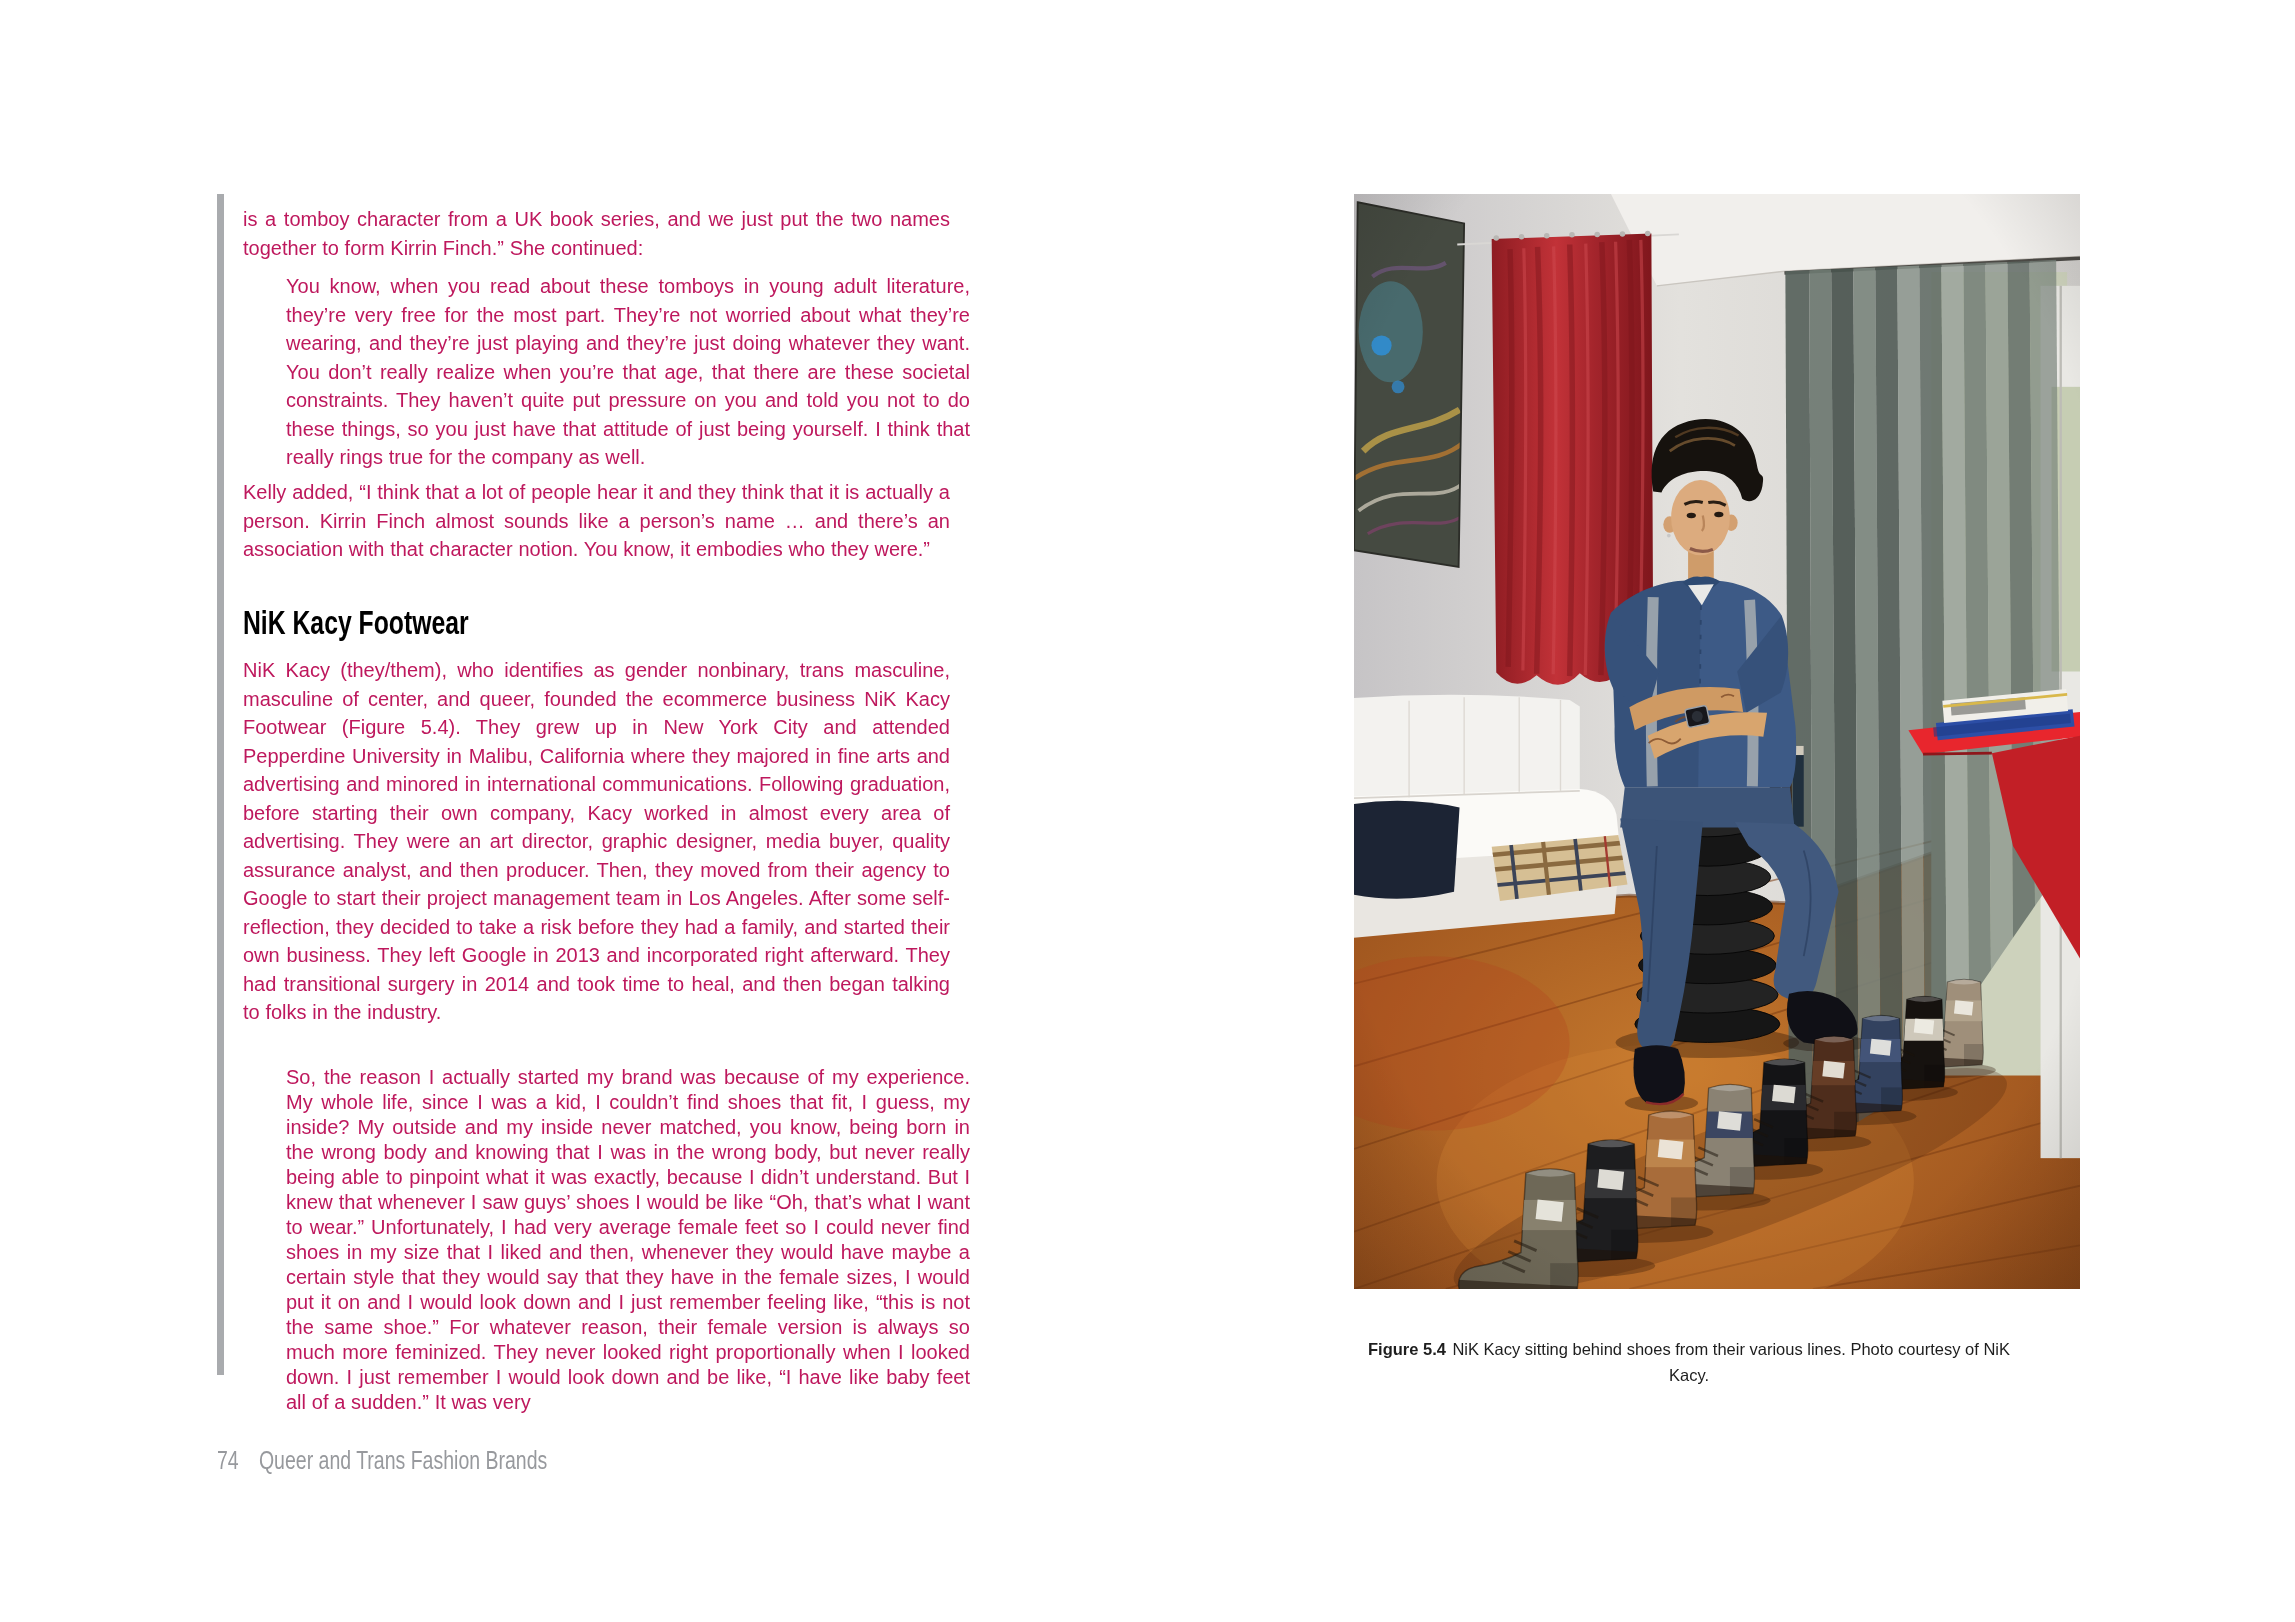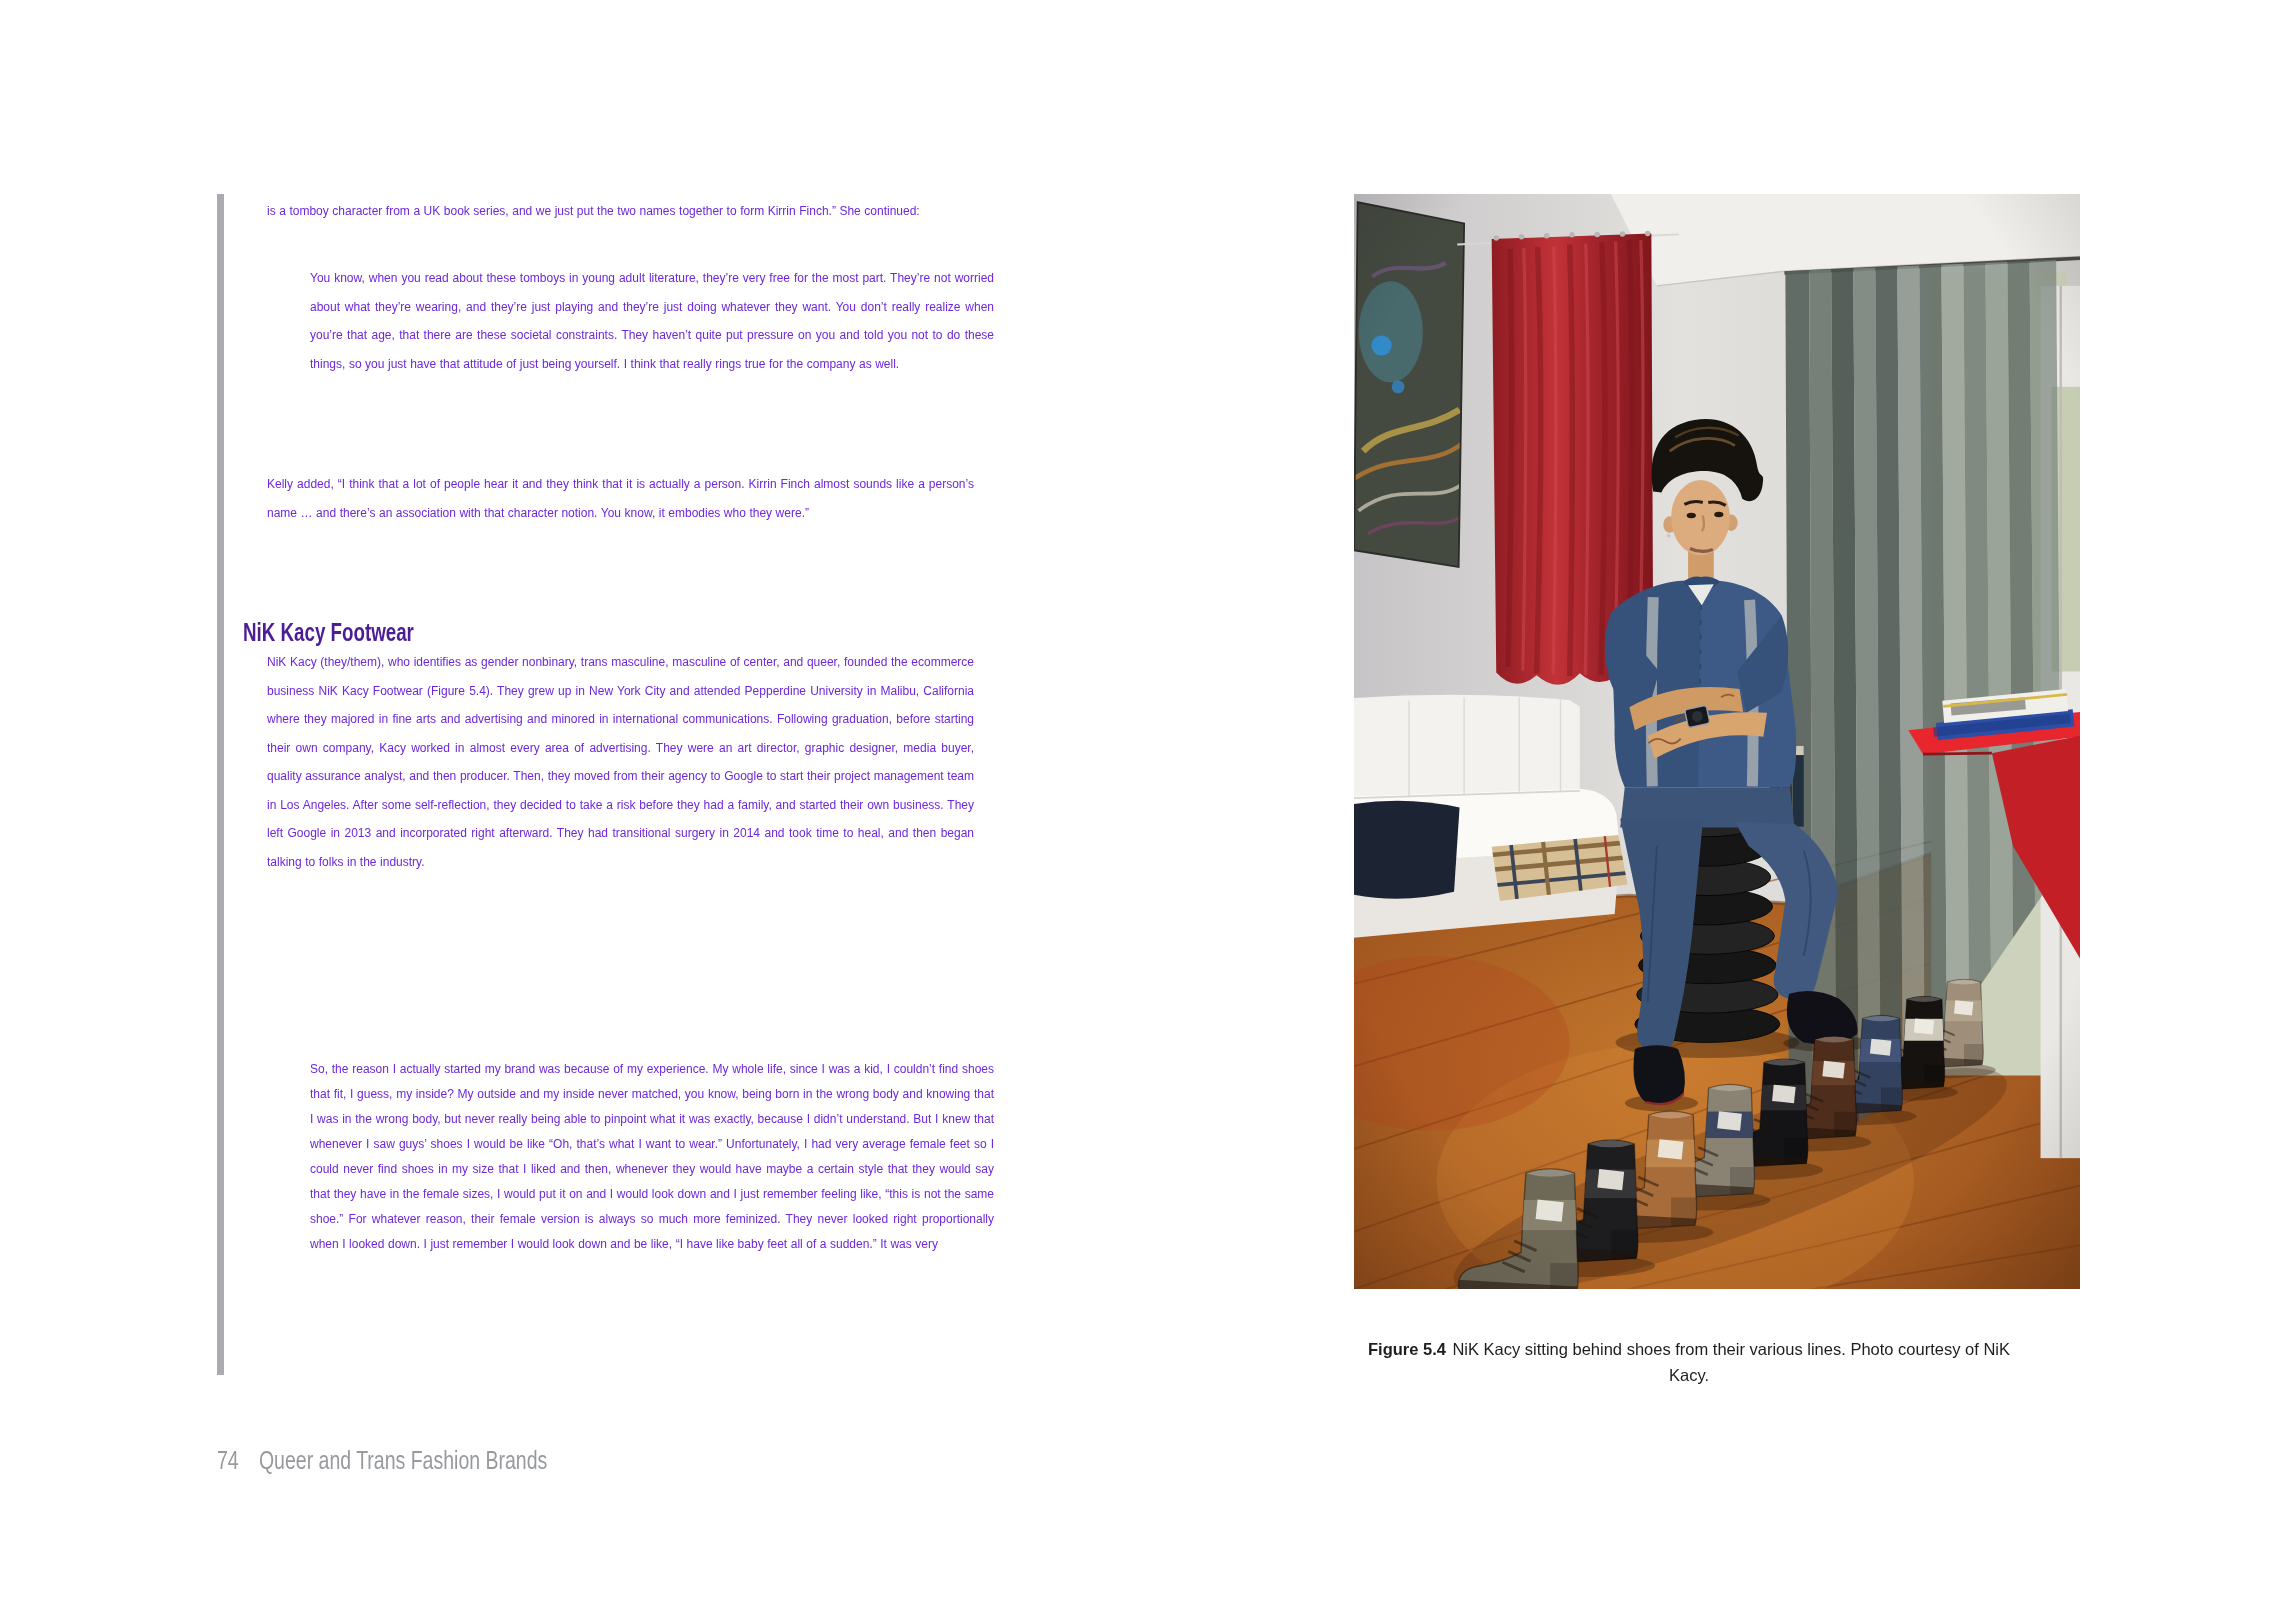--- a/index.html
+++ b/index.html
@@ -3,30 +3,30 @@
 <meta charset="utf-8">
 <style>
   html,body{margin:0;padding:0;background:#ffffff;}
   .spread{
     position:relative;width:2295px;height:1622px;background:#ffffff;overflow:hidden;
     font-family:"Liberation Sans","DejaVu Sans",sans-serif;color:#2d2c2b;
   }
   .quote-bar{position:absolute;left:217px;top:194px;width:7.3px;height:1181px;background:#a9abae;}
   .tb{
     position:absolute;left:243px;width:707px;
-    font-size:12px;line-height:28.5px;text-align:justify;
-    letter-spacing:0;word-spacing:0.2px;color:#6d28d9;margin-left:24px;
+    font-size:20px;line-height:28.5px;text-align:justify;
+    letter-spacing:0;word-spacing:0.2px;color:#be185d;
   }
   .quote{left:286px;width:684px;}
   .p1{top:185px;}
   .q1{top:252px;}
   .kelly{top:458px;}
   .heading{
-    position:absolute;left:243px;top:594px;white-space:nowrap;
-    font-weight:700;color:#4c1d95;font-size:25px;line-height:35px;
+    position:absolute;left:243px;top:578px;white-space:nowrap;
+    font-weight:700;color:#000000;font-size:33px;line-height:35px;
   }
   .cond{display:inline-block;transform:scaleX(0.75);transform-origin:left center;}
   .cond-r{display:inline-block;transform:scaleX(0.8);transform-origin:right center;}
   .nik1{top:636px;}
   .nik2{top:977px;text-indent:26px;}
   .q2{top:1045px;line-height:25px;}
   .footer{
     position:absolute;top:1447px;font-weight:400;color:#97999d;
     font-size:26px;line-height:27.5px;white-space:nowrap;
   }

